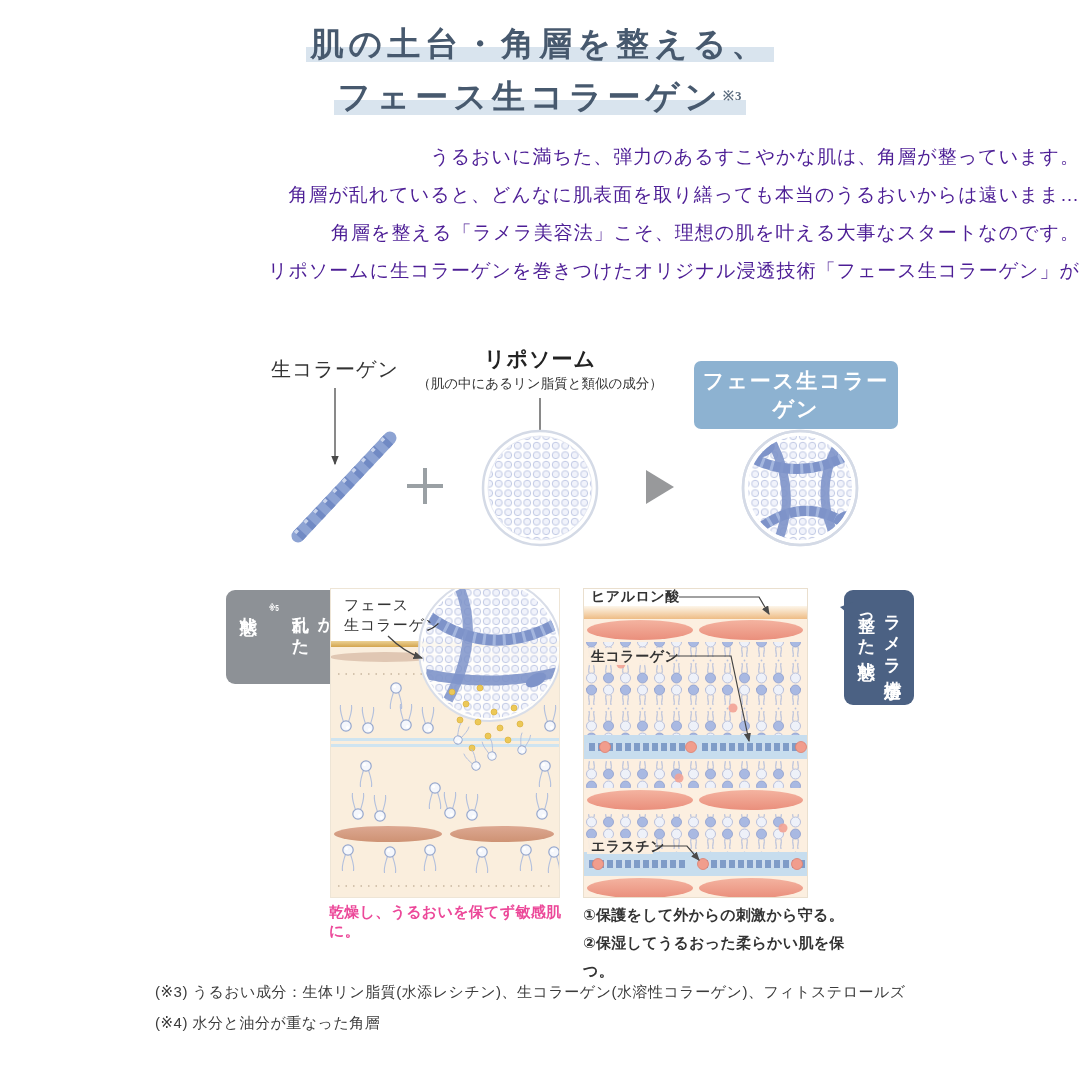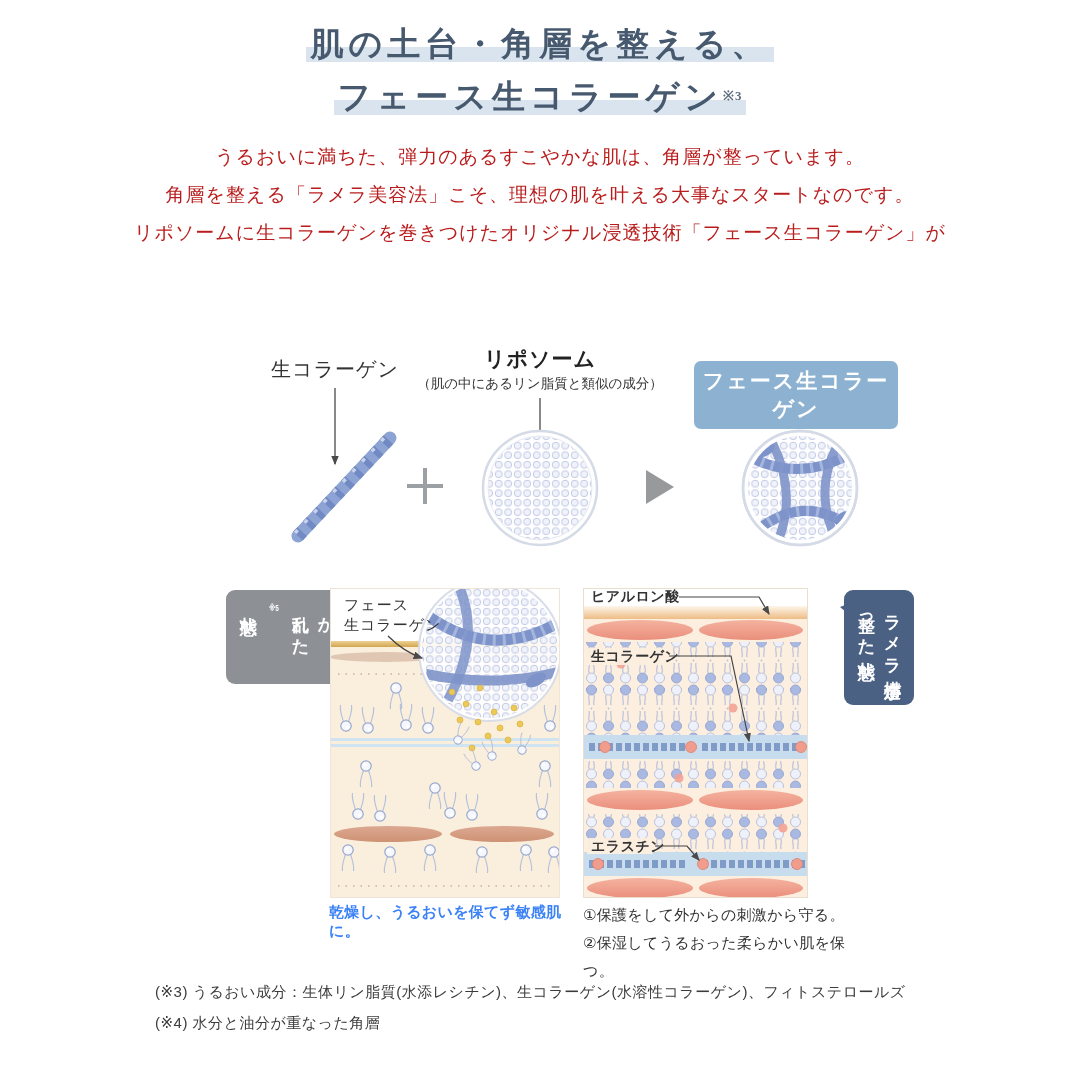--- a/index.html
+++ b/index.html
@@ -7,22 +7,22 @@
        font-family:"Liberation Sans","DejaVu Sans",sans-serif;color:#3b3b3b;}
 
   
   .title{position:absolute;top:18px;left:0;width:1080px;text-align:center;
          font-family:"Liberation Serif","DejaVu Serif",serif;color:#47596e;
          font-size:33px;letter-spacing:5px;line-height:52px;font-weight:600;}
   .title .hl{background:linear-gradient(transparent 58%, #d9e4ee 58%);padding:0 4px;margin-top:8px;}
   .title .note{font-size:13px;letter-spacing:1px;vertical-align:8px;color:#5a6b7e;}
 
   
-  .intro{position:absolute;top:138px;left:0;width:1080px;text-align:center;
-         font-size:19px;line-height:38px;color:#b91c1c;letter-spacing:1px;}
+  .intro{position:absolute;top:138px;left:0;width:1080px;text-align:right;
+         font-size:19px;line-height:38px;color:#4c1d95;letter-spacing:1px;}
   .intro span{display:block;}
 
   
   .process-svg{position:absolute;left:0;top:346px;}
   .badge{position:absolute;left:694px;top:361px;width:204px;box-sizing:border-box;
          background:#8db2d1;color:#fff;text-align:center;border-radius:7px;
          font-size:21px;letter-spacing:2px;padding:6px 0;font-weight:600;}
 
   
   .vtab{position:absolute;writing-mode:vertical-rl;text-orientation:upright;
@@ -37,40 +37,41 @@
   .vtab-right{left:844px;top:590px;background:#4b6183;}
   .vtab-right::after{content:"";position:absolute;top:12px;left:-12px;
         border:8px solid transparent;border-top-width:5px;border-bottom-width:11px;
         border-right:13px solid #4b6183;}
 
   .panel-svg{position:absolute;}
   .panel-left{left:330px;top:588px;}
   .panel-right{left:583px;top:588px;}
 
   .caption-left{position:absolute;left:329px;top:903px;width:240px;
-        font-size:15px;font-weight:600;color:#3b82f6;letter-spacing:.3px;}
+        font-size:15px;font-weight:600;color:#ec4899;letter-spacing:.3px;}
   .caption-right{position:absolute;left:583px;top:901px;width:270px;
-        font-size:15px;font-weight:400;color:#333;letter-spacing:.3px;line-height:28px;}
+        font-size:15px;font-weight:700;color:#333;letter-spacing:.3px;line-height:28px;}
   .caption-right span{display:block;}
 
   
   .footnotes{position:absolute;left:155px;top:976px;font-size:15px;color:#3b3b3b;
         letter-spacing:.5px;line-height:31px;}
   .footnotes span{display:block;}
 </style>
 </head>
 <body>
 
 <div class="title">
   <div><span class="hl">肌の土台・角層を整える、</span></div>
   <div><span class="hl"><span>フェース生コラーゲン</span><span class="note">※3</span></span></div>
 </div>
 
 <div class="intro">
   <span>うるおいに満ちた、弾力のあるすこやかな肌は、角層が整っています。</span>
+  <span>角層が乱れていると、どんなに肌表面を取り繕っても本当のうるおいからは遠いまま…</span>
   <span>角層を整える「ラメラ美容法」こそ、理想の肌を叶える大事なスタートなのです。</span>
   <span>リポソームに生コラーゲンを巻きつけたオリジナル浸透技術「フェース生コラーゲン」が</span>
 </div>
 
 <svg class="process-svg" width="1080" height="240" viewBox="0 0 1080 240">
   <defs>
     <marker id="ah" markerWidth="9" markerHeight="8" refX="6.5" refY="3" orient="auto">
       <path d="M0,0 L7.5,3 L0,6 Z" fill="#4a4a4a"></path>
     </marker>
     <pattern id="bub" patternUnits="userSpaceOnUse" width="9.5" height="9.5">

